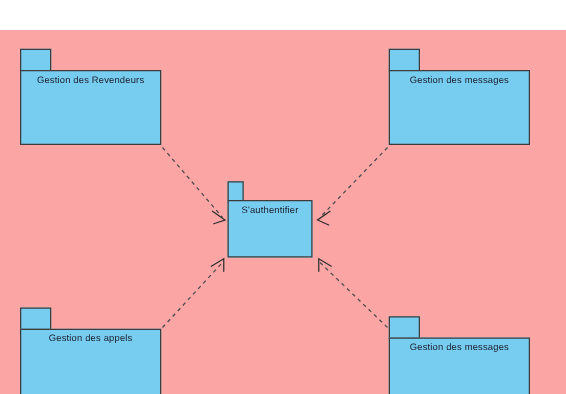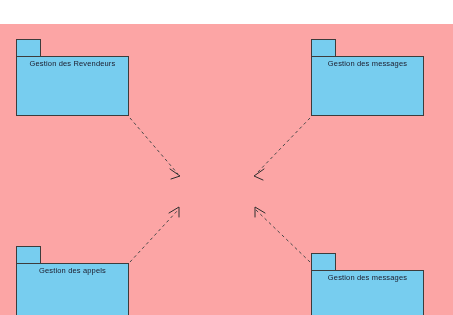--- a/index.html
+++ b/index.html
@@ -82,20 +82,25 @@
     <div class="pkg-body" style="top:17px; width:113px; height:60px;"></div>
     <div class="pkg-label" style="top:20px;">Gestion des Revendeurs</div>
   </div>
 
   <div class="package" style="left:311px; top:15px; width:113px; height:77px;">
     <div class="pkg-tab" style="width:25px; height:18px;"></div>
     <div class="pkg-body" style="top:17px; width:113px; height:60px;"></div>
     <div class="pkg-label" style="top:20px;">Gestion des messages</div>
   </div>
 
+  <div class="package" style="left:182px; top:121px; width:68px; height:61px;">
+    <div class="pkg-tab" style="width:13px; height:16px;"></div>
+    <div class="pkg-body" style="top:15px; width:68px; height:46px;"></div>
+    <div class="pkg-label" style="top:18px;">S'authentifier</div>
+  </div>
 
   <div class="package" style="left:16px; top:222px; width:113px; height:77px;">
     <div class="pkg-tab" style="width:25px; height:18px;"></div>
     <div class="pkg-body" style="top:17px; width:113px; height:60px;"></div>
     <div class="pkg-label" style="top:20px;text-align:center;">Gestion des appels</div>
   </div>
 
   <div class="package" style="left:311px; top:229px; width:113px; height:77px;">
     <div class="pkg-tab" style="width:25px; height:18px;"></div>
     <div class="pkg-body" style="top:17px; width:113px; height:60px;"></div>

